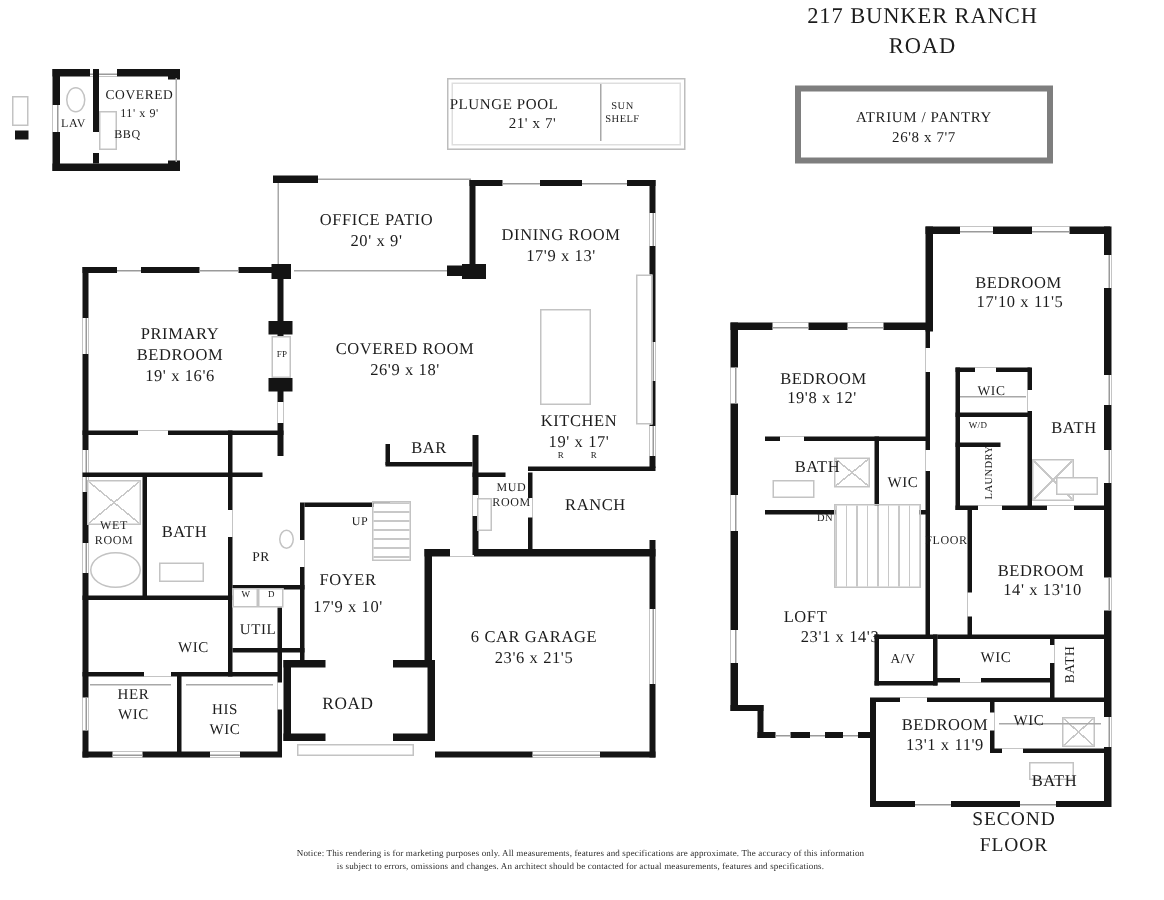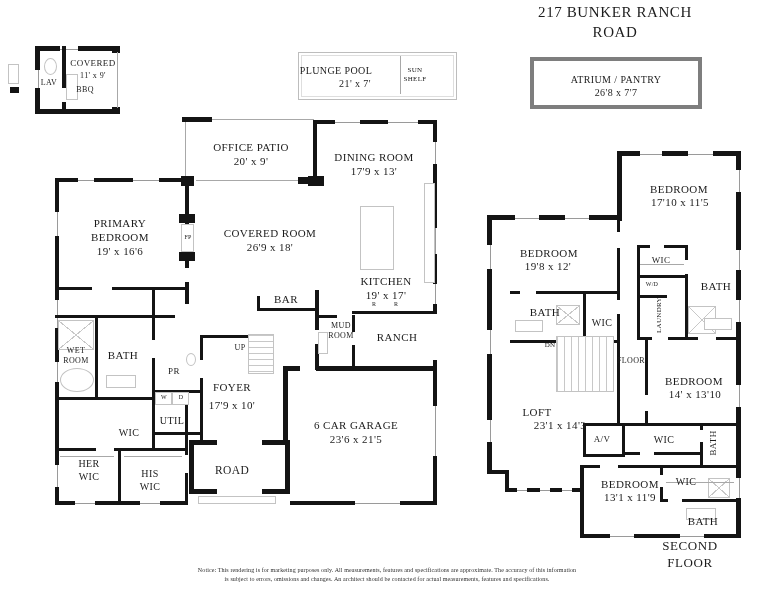--- a/index.html
+++ b/index.html
@@ -296,20 +296,20 @@
     <div class="lbl fs11" style="left:695px;top:394px">14' x 13'10</div>
     <div class="lbl fs11" style="left:537px;top:412px">LOFT</div>
     <div class="lbl fs11" style="left:560px;top:425px">23'1 x 14'3</div>
     <div class="lbl fs9" style="left:602px;top:440px">A/V</div>
     <div class="lbl fs10" style="left:664px;top:439px">WIC</div>
     <div class="lbl fs9 vert" style="left:714px;top:443px">BATH</div>
     <div class="lbl fs11" style="left:630px;top:484px">BEDROOM</div>
     <div class="lbl fs11" style="left:630px;top:497px">13'1 x 11'9</div>
     <div class="lbl fs10" style="left:686px;top:481px">WIC</div>
     <div class="lbl fs11" style="left:703px;top:521px">BATH</div>
-    <div class="lbl fs13" style="left:690px;top:555px">SECOND FLOOR</div>
+    <div class="lbl fs13" style="left:676px;top:555px">SECOND FLOOR</div>
   </div>
 
   
   <div class="lbl fs6 disc" style="left:387px;top:570px">Notice: This rendering is for marketing purposes only. All measurements, features and specifications are approximate. The accuracy of this information</div>
   <div class="lbl fs6 disc" style="left:387px;top:579px">is subject to errors, omissions and changes. An architect should be contacted for actual measurements, features and specifications.</div>
 
 </div>
 
 </body></html>

